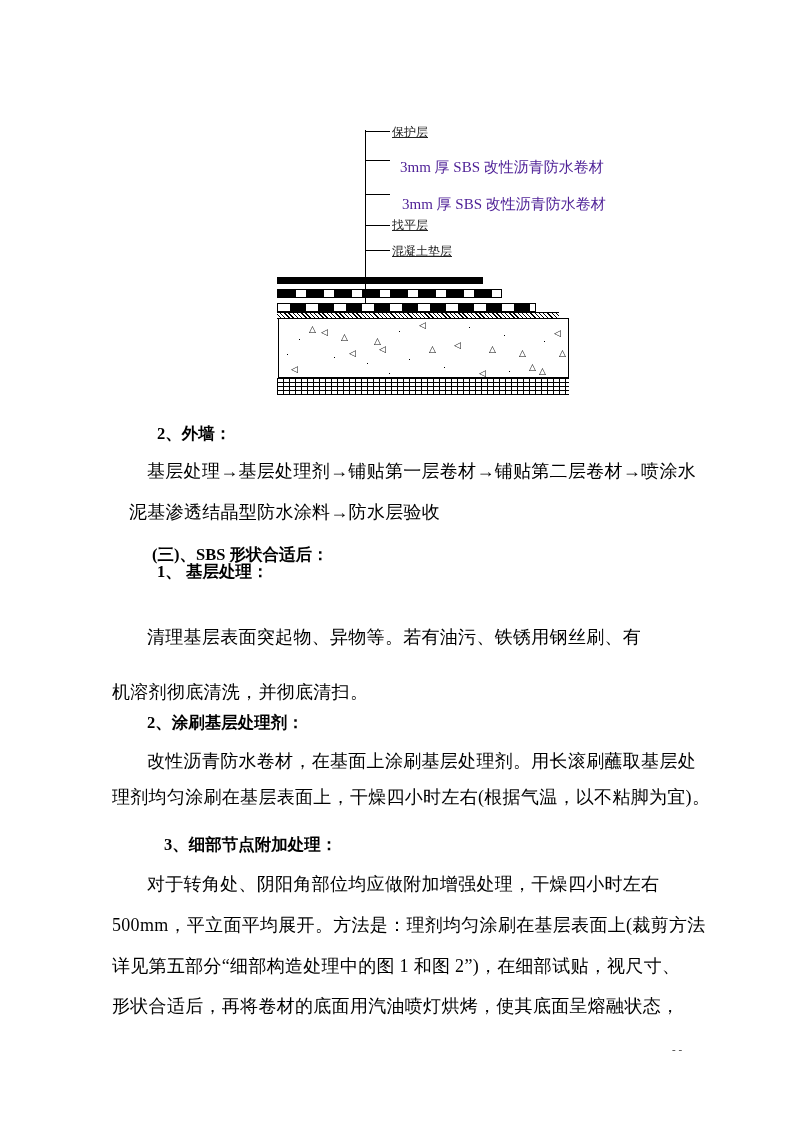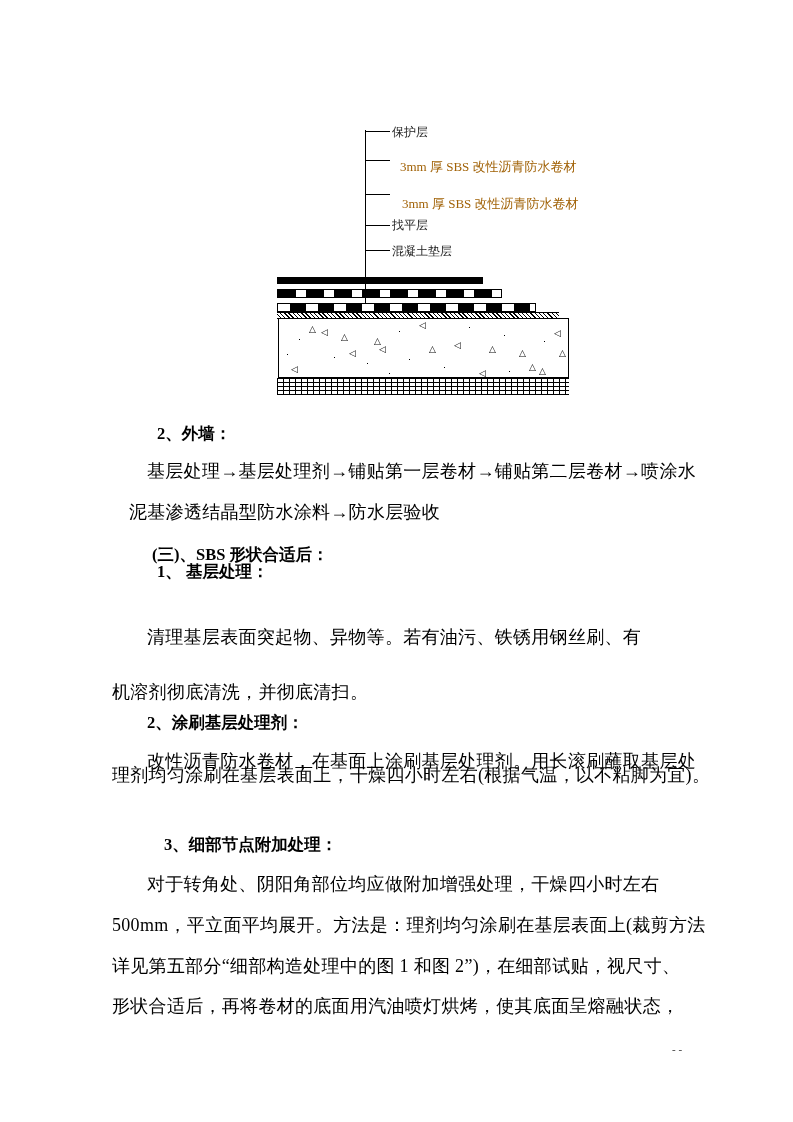--- a/index.html
+++ b/index.html
@@ -1,20 +1,20 @@
 <!DOCTYPE html>
 <html><head>
 <meta charset="utf-8">
 <style>
   html, body { margin:0; padding:0; background:#ffffff; }
   body { width:793px; height:1122px; position:relative; overflow:hidden;
          font-family:"Liberation Serif","DejaVu Serif",serif; color:#000; }
   .abs { position:absolute; white-space:nowrap; }
-  .label-sm { font-size:12px; color:#222; }
-  .label-md { font-size:13px; color:#a16207; }
+  .label-sm { font-size:12px; color:#222;text-decoration:underline; }
+  .label-md { font-size:15px; color:#4c1d95; }
   .body-text { font-size:18px; line-height:1; letter-spacing:0.3px; }
   .heading { font-size:16.5px; font-weight:bold; }
   .leader-v { position:absolute; left:365px; top:130px; width:1px; height:218px; background:#000; }
   .tick { position:absolute; left:365px; height:1px; width:25px; background:#000; }
   .bar-solid { position:absolute; background:#000; }
   .check { position:absolute; background-image:repeating-linear-gradient(90deg,#000 0,#000 18px,#fff 18px,#fff 28px); border:1px solid #000; box-sizing:border-box; }
   .check2 { position:absolute; background-image:repeating-linear-gradient(90deg,#fff 0,#fff 12px,#000 12px,#000 28px); border:1px solid #000; box-sizing:border-box; }
   .mortar { position:absolute; background:
       repeating-linear-gradient(45deg,#000 0,#000 1px,#fff 1px,#fff 3px),
       #fff; border-top:1px solid #000; }
@@ -84,21 +84,21 @@
 <div class="abs body-text" style="left:147px;top:462px">基层处理→基层处理剂→铺贴第一层卷材→铺贴第二层卷材→喷涂水</div>
 <div class="abs body-text" style="left:129px;top:503px">泥基渗透结晶型防水涂料→防水层验收</div>
 
 <div class="abs heading" style="left:152px;top:544px">(三)、SBS 形状合适后：</div>
 <div class="abs heading" style="left:157px;top:561px">1、  基层处理：</div>
 <div class="abs body-text" style="left:147px;top:628px">清理基层表面突起物、异物等。若有油污、铁锈用钢丝刷、有</div>
 <div class="abs body-text" style="left:112px;top:683px">机溶剂彻底清洗，并彻底清扫。</div>
 
 <div class="abs heading" style="left:147px;top:712px">2、涂刷基层处理剂：</div>
 <div class="abs body-text" style="left:147px;top:752px">改性沥青防水卷材，在基面上涂刷基层处理剂。用长滚刷蘸取基层处</div>
-<div class="abs body-text" style="left:112px;top:766px">理剂均匀涂刷在基层表面上，干燥四小时左右(根据气温，以不粘脚为宜)。</div>
+<div class="abs body-text" style="left:112px;top:788px">理剂均匀涂刷在基层表面上，干燥四小时左右(根据气温，以不粘脚为宜)。</div>
 
 <div class="abs heading" style="left:164px;top:834px">3、细部节点附加处理：</div>
 <div class="abs body-text" style="left:147px;top:875px">对于转角处、阴阳角部位均应做附加增强处理，干燥四小时左右</div>
 <div class="abs body-text" style="left:112px;top:916px">500mm，平立面平均展开。方法是：理剂均匀涂刷在基层表面上(裁剪方法</div>
 <div class="abs body-text" style="left:112px;top:957px">详见第五部分“细部构造处理中的图 1 和图 2”)，在细部试贴，视尺寸、</div>
 <div class="abs body-text" style="left:112px;top:997px">形状合适后，再将卷材的底面用汽油喷灯烘烤，使其底面呈熔融状态，</div>
 
 <div class="abs" style="left:672px;top:1043px;font-size:11px;color:#333">- -</div>
 
 </body></html>

